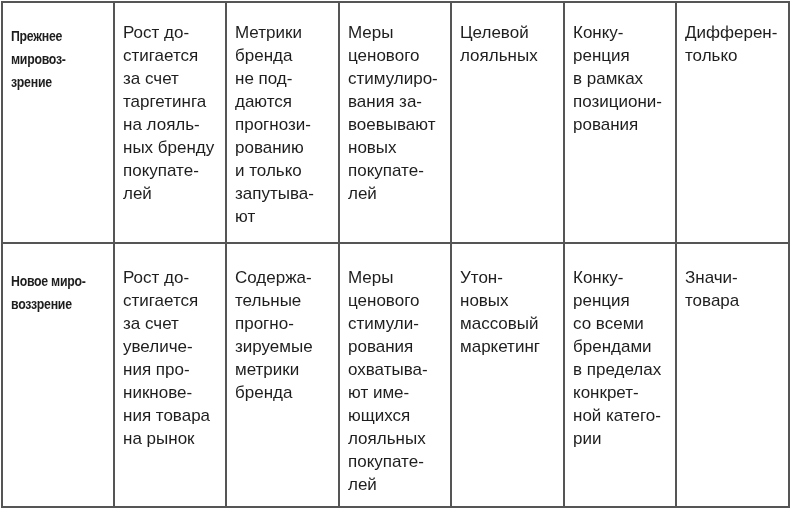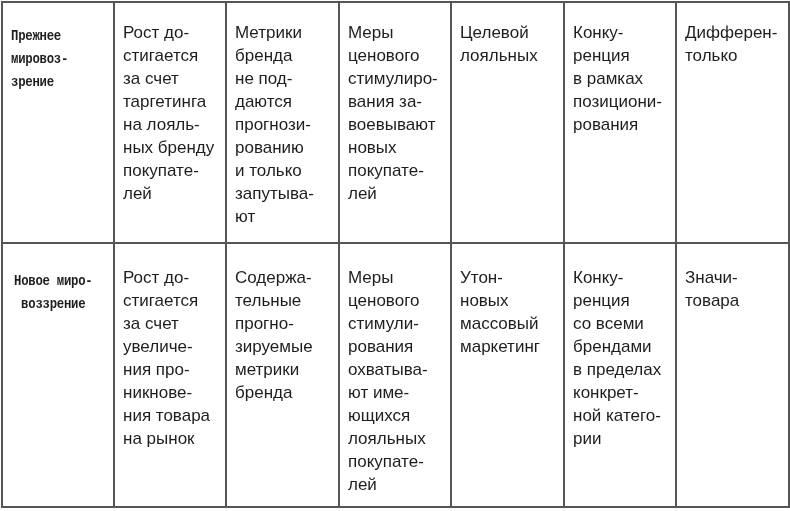--- a/index.html
+++ b/index.html
@@ -15,33 +15,33 @@
     vertical-align: top;
     padding: 18px 6px 0 8px;
     font-family: "Liberation Sans", sans-serif;
     font-size: 17px;
     line-height: 23px;
     color: #1e1e1e;
     white-space: pre-line;
     overflow: hidden;
   }
   .tbl td.head {
-    font-family: Liberation Mono, monospace;
+    font-family: Liberation Sans, sans-serif;
     font-weight: bold;
     font-size: 14px;
     line-height: 23px;
     letter-spacing: -0.3px;
     padding-top: 22px;
     transform-origin: left top;
   }
   .tbl td.head span { display: inline-block; transform: scaleX(0.88); transform-origin: left top; }
   .r1 { height: 241px; }
   .r2 { height: 264px; }
   .r2 td { padding-top: 22px; }
-  .r2 td.head { padding-top: 26px; text-align: center; }
+  .r2 td.head { padding-top: 26px; }
 </style>
 </head>
 <body>
 
 <table class="tbl">
   <colgroup>
     <col style="width:112px">
       <col style="width:112px">
       <col style="width:113px">
       <col style="width:112px">

